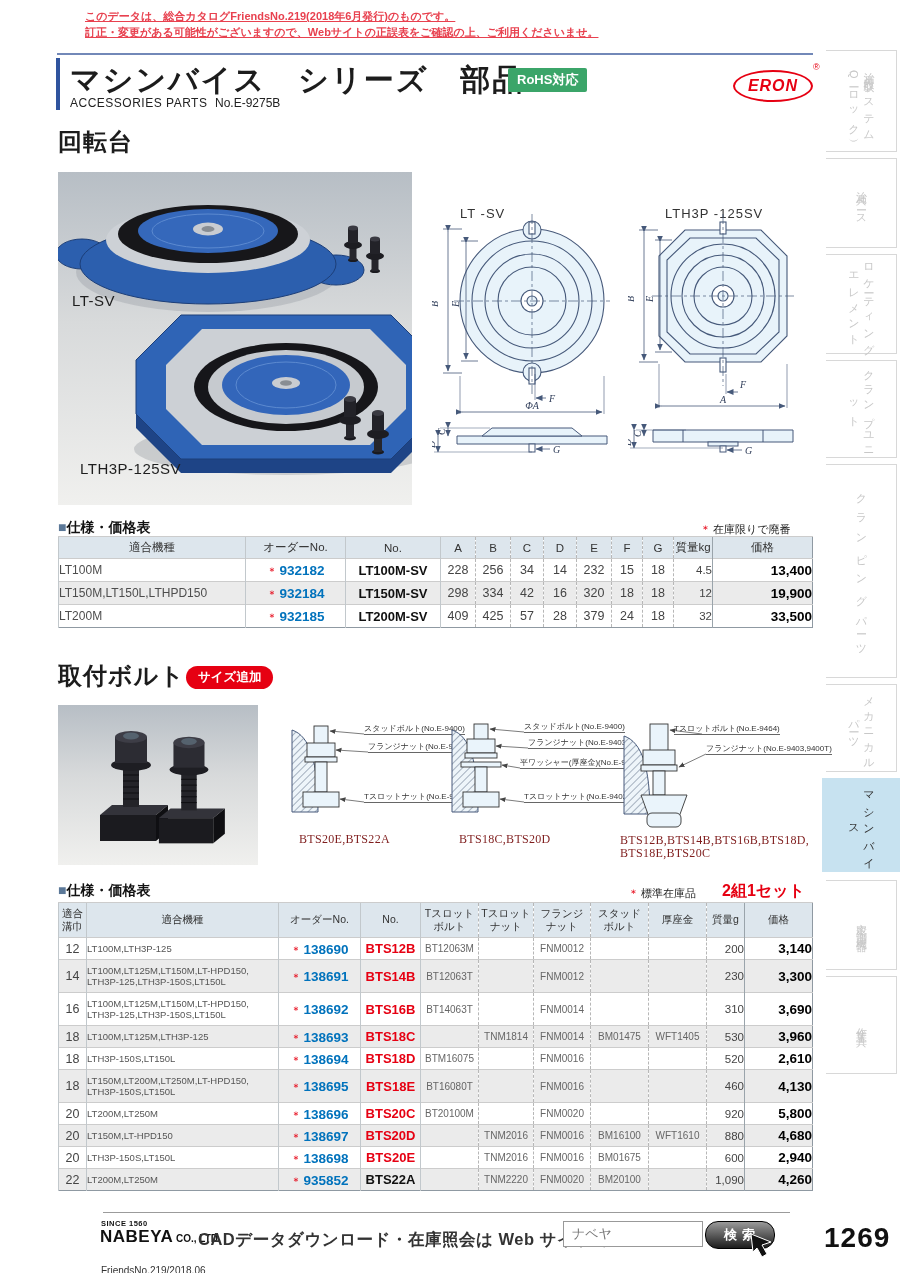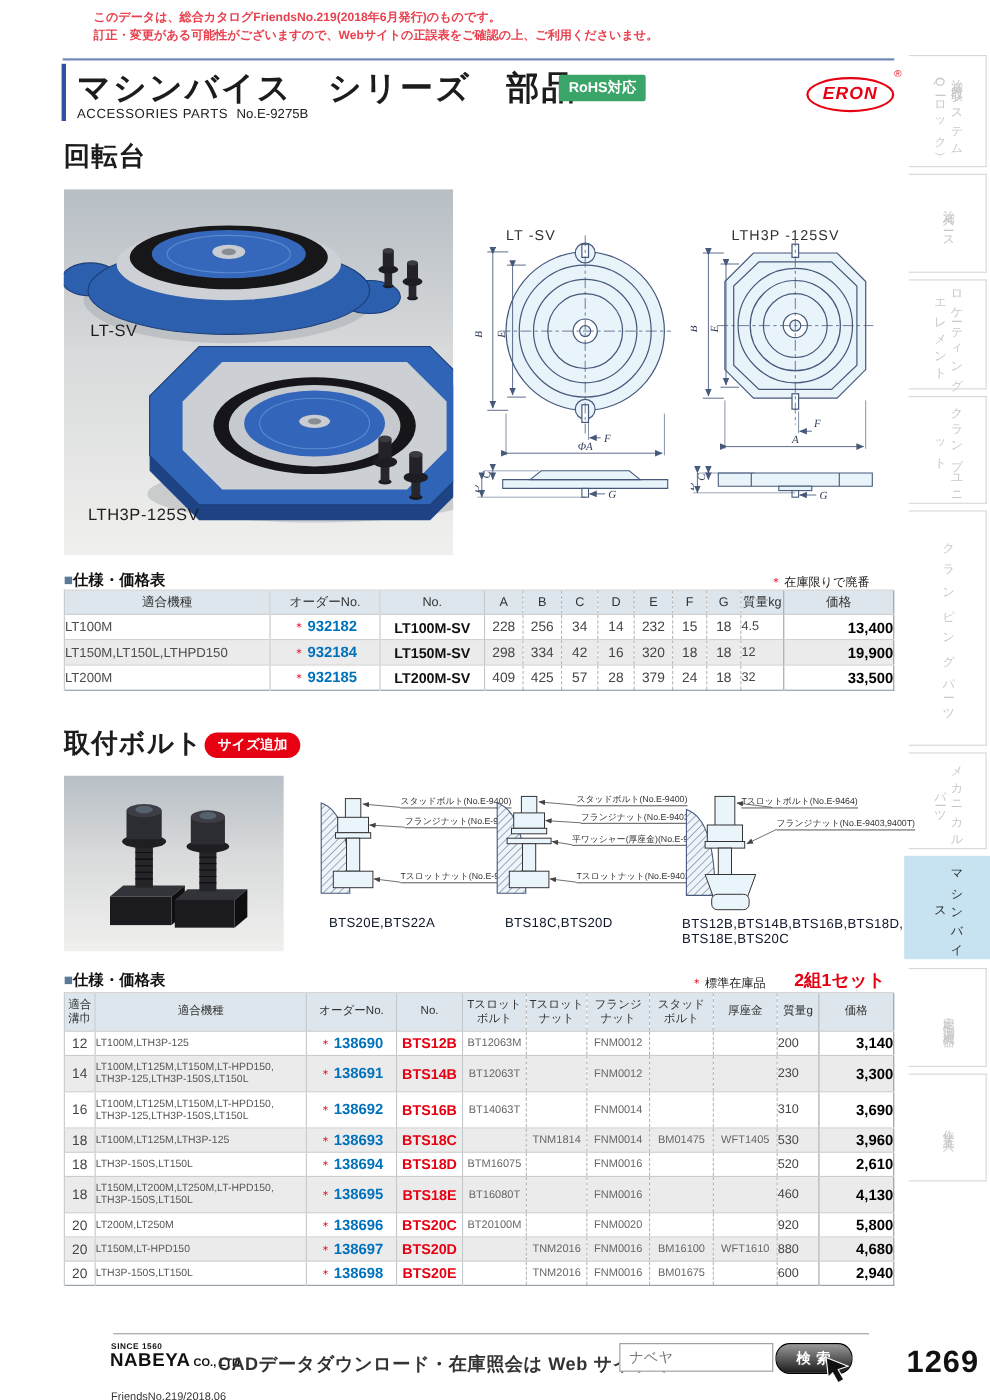--- a/index.html
+++ b/index.html
@@ -2,21 +2,21 @@
 <html><head>
 <meta charset="utf-8">
 <style>
   html,body{margin:0;padding:0;background:#fff;}
   #page{position:relative;width:900px;height:1273px;background:#fff;overflow:hidden;
         font-family:"Liberation Sans","DejaVu Sans",sans-serif;color:#222;}
   .abs{position:absolute;}
   .pre{white-space:pre-line;}
 
   
-  .disc{left:85px;color:#e8414f;font-size:11px;line-height:15px;font-weight:bold;}
+  .disc{left:85px;color:#e8414f;font-size:11px;line-height:15px;font-weight:bold;text-decoration:underline;}
 
   
   .top-line{left:57px;top:53px;width:756px;height:2px;background:#7288b8;}
   .title-bar{left:56px;top:58px;width:4px;height:52px;background:#2f549e;}
   .page-title{left:70px;top:60px;font-size:30px;font-weight:600;letter-spacing:2px;color:#1c1c1c;}
   .rohs{left:508px;top:68px;background:#3ba569;color:#fff;font-size:13px;font-weight:bold;
         padding:3px 9px;border-radius:2px;}
   .subtitle{left:70px;top:96px;font-size:12px;color:#222;letter-spacing:.5px;}
   .docno{left:215px;top:96px;font-size:12px;color:#222;}
   .eron{left:733px;top:70px;width:76px;height:28px;border:2.5px solid #e60012;border-radius:50%;
@@ -43,21 +43,21 @@
   table.spec th{background:#dde6ed;font-weight:normal;color:#333;}
   table.spec td,table.spec th{border-left:1px solid #c2c8cc;border-top:1px solid #cccccc;
         padding:0;overflow:hidden;}
   table.spec tbody tr:nth-child(even){background:#ebebeb;}
   td.model{text-align:left;padding-left:6px;color:#4d4d4d;font-size:12px;}
   td.order{text-align:center;white-space:nowrap;}
   .star{color:#e60012;font-size:11px;margin-right:2px;}
   .onum{color:#0072bc;font-weight:bold;font-size:13.5px;}
   td.no{font-weight:bold;font-size:13px;color:#101010;text-align:center;}
   td.num{font-size:12.5px;color:#444;text-align:center;}
-  td.mass{font-size:11.5px;color:#444;padding-right:6px;}
+  td.mass{font-size:11.5px;color:#444;text-align:right;padding-right:6px;}
   td.price{font-weight:bold;font-size:13.5px;color:#000;text-align:right;padding-right:10px;}
 
   
   .t1{left:58px;top:536px;width:754px;}
   .t1 th{height:21px;font-size:11.5px;}
   .t1 td{height:22px;}
   .t1 tr>*:nth-child(n+5):nth-child(-n+11){border-left-style:dashed;border-left-color:#b7b7b7;}
   .t1 tr>*:nth-child(12){border-left:1px solid #9aa4ab;}
   .tbl-title{font-size:14px;font-weight:bold;color:#111;}
   .tbl-title .sq{color:#5b7898;}
@@ -71,21 +71,21 @@
   .t2 tr.h2 td{height:32px;}
   .t2 td.model{font-size:9.5px;line-height:1.2;color:#555;}
   .t2 td.no{color:#e60012;margin-top:12px;}
   .t2 td.no.blk{color:#101010;}
   .t2 td.part{font-size:10px;color:#666;text-align:center;}
   .t2 tr>*:nth-child(n+6):nth-child(-n+10){border-left-style:dashed;border-left-color:#b7b7b7;}
   .t2 tr>*:nth-child(11){border-left:1px solid #9aa4ab;}
 
   
   .bd-label{font-size:8px;color:#333;border-bottom:1px solid #666;line-height:10px;white-space:nowrap;}
-  .bd-caption{font-size:12px;color:#0f172a;letter-spacing:.3px;line-height:13px;}
+  .bd-caption{font-size:12px;color:#7f1d1d;letter-spacing:.3px;line-height:13px;font-family:Liberation Serif, serif;}
 
   
   .tab{left:826px;width:70px;border:1px solid #d8d8d8;border-left:none;
        display:flex;align-items:center;justify-content:center;}
   .tab .vtext{writing-mode:vertical-rl;text-align:center;white-space:pre-line;
        font-size:11px;letter-spacing:3px;color:#c8c8c8;line-height:15px;}
   .tab.active{left:822px;width:78px;border:none;background:#c7e2f0;}
   .tab.active .vtext{color:#333;letter-spacing:4px;}
 
   
@@ -184,21 +184,21 @@
         </g>
       <g transform="translate(28,14)">
           <ellipse cx="0" cy="24" rx="6" ry="2.5" fill="#1a1a1f"></ellipse>
           <rect x="-4" y="7" width="8" height="17" fill="#26262c"></rect>
           <ellipse cx="0" cy="6" rx="11" ry="5" fill="#1d1d22"></ellipse>
           <rect x="-6" y="-15" width="12" height="18" fill="#222228"></rect>
           <ellipse cx="0" cy="-15" rx="6" ry="3" fill="#3a3a42"></ellipse>
         </g>
     </g>
   </svg>
-  <span class="abs photo-label" style="left:82px;top:292px;">LT-SV</span>
+  <span class="abs photo-label" style="left:72px;top:292px;">LT-SV</span>
   <span class="abs photo-label" style="left:80px;top:460px;">LTH3P-125SV</span>
 
   <span class="abs dwg-title" style="left:460px;top:206px;">LT -SV</span>
   <svg class="abs" style="left:432px;top:196px;" width="190" height="260" viewBox="0 0 190 260">
     <defs>
       <marker id="arr" markerWidth="8" markerHeight="8" refX="6.5" refY="3" orient="auto" markerUnits="userSpaceOnUse">
           <path d="M0,0 L7,3 L0,6 Z" fill="#46597a"></path>
         </marker>
       <marker id="arr2" markerWidth="7" markerHeight="7" refX="5.5" refY="2.5" orient="auto" markerUnits="userSpaceOnUse">
           <path d="M0,0 L6,2.5 L0,5 Z" fill="#444"></path>
@@ -649,20 +649,33 @@
         <td class="order"><span class="star">＊</span><span class="onum">138698</span></td>
         <td class="no">BTS20E</td>
         <td class="part"></td>
         <td class="part">TNM2016</td>
         <td class="part">FNM0016</td>
         <td class="part">BM01675</td>
         <td class="part"></td>
         <td class="mass">600</td>
         <td class="price">2,940</td>
       </tr>
+      <tr class="h1">
+        <td class="num">22</td>
+        <td class="model">LT200M,LT250M</td>
+        <td class="order"><span class="star">＊</span><span class="onum">935852</span></td>
+        <td class="no blk">BTS22A</td>
+        <td class="part"></td>
+        <td class="part">TNM2220</td>
+        <td class="part">FNM0020</td>
+        <td class="part">BM20100</td>
+        <td class="part"></td>
+        <td class="mass">1,090</td>
+        <td class="price">4,260</td>
+      </tr>
     </tbody>
   </table>
 
   <div class="abs tab" style="top:50px;height:100px;">
       <span class="vtext pre">治具段取システム
 （Qーロック）</span>
     </div>
   <div class="abs tab" style="top:158px;height:88px;">
       <span class="vtext pre">治具ベース</span>
     </div>

